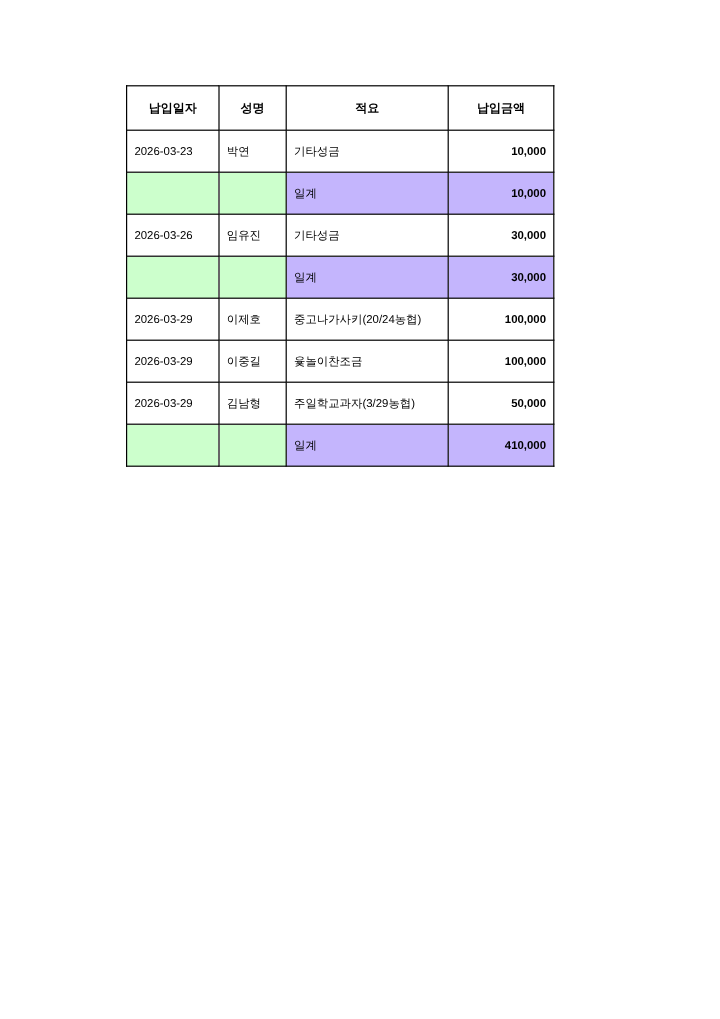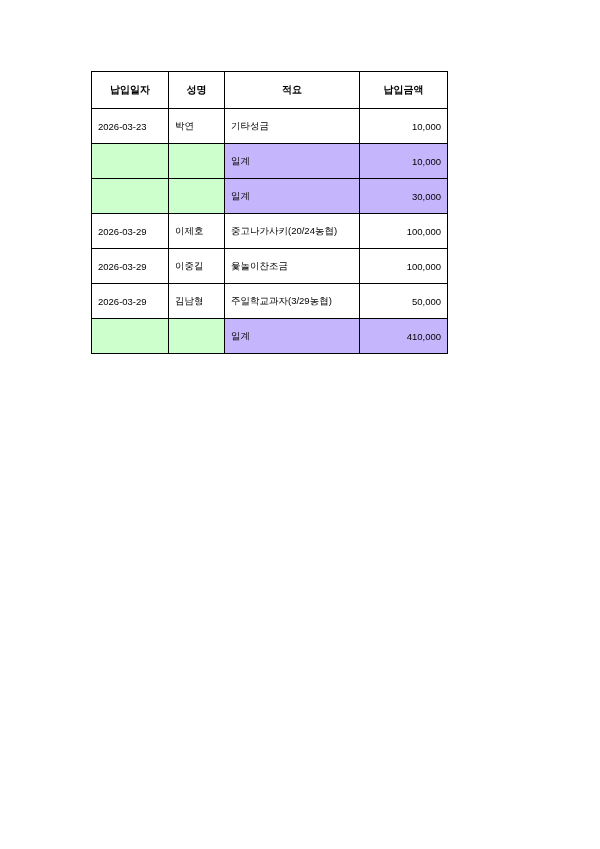--- a/index.html
+++ b/index.html
@@ -17,21 +17,21 @@
   .page {
     position: absolute;
     top: 0;
     left: 0;
     width: 600px;
     height: 849px;
     background: #ffffff;
   }
   .table-wrap {
     position: absolute;
-    left: 57px;
+    left: 71px;
     top: 71px;
     padding-left: 34px;
   }
   table.ledger {
     border-collapse: collapse;
     table-layout: fixed;
     font-size: 9.5px;
     color: #000000;
   }
   table.ledger col.c-date  { width: 77px; }
@@ -49,21 +49,21 @@
     overflow: hidden;
   }
   table.ledger thead th {
     font-weight: bold;
     text-align: center;
     font-size: 10px;
     height: 36px;
     background: #ffffff;
   }
   .ta-center { text-align: left; }
-  .ta-right  { text-align: right; }
+  .ta-right  { text-align: right; font-weight: bold; }
 
   tr.row-normal td { background: #ffffff; }
   tr.row-subtotal td { background: #c4b5fd; }
   tr.row-total td {
     background: #009900;
     color: #d9ead3;
     font-weight: normal;
   }
   tr.row-total td.cell-blank { background: #009900; }
   tr.row-subtotal td.cell-blank { background: #ccffcc; }
@@ -94,20 +94,26 @@
           <td class="ta-center">박연</td>
           <td class="ta-center">기타성금</td>
           <td class="ta-right">10,000</td>
         </tr>
         <tr class="row-subtotal">
           <td class="ta-center cell-blank"></td>
           <td class="ta-center cell-blank"></td>
           <td class="ta-center">일계</td>
           <td class="ta-right">10,000</td>
         </tr>
+        <tr class="row-normal">
+          <td class="ta-center">2026-03-26</td>
+          <td class="ta-center">임유진</td>
+          <td class="ta-center">기타성금</td>
+          <td class="ta-right">30,000</td>
+        </tr>
         <tr class="row-subtotal">
           <td class="ta-center cell-blank"></td>
           <td class="ta-center cell-blank"></td>
           <td class="ta-center">일계</td>
           <td class="ta-right">30,000</td>
         </tr>
         <tr class="row-normal">
           <td class="ta-center">2026-03-29</td>
           <td class="ta-center">이제호</td>
           <td class="ta-center">중고나가사키(20/24농협)</td>

